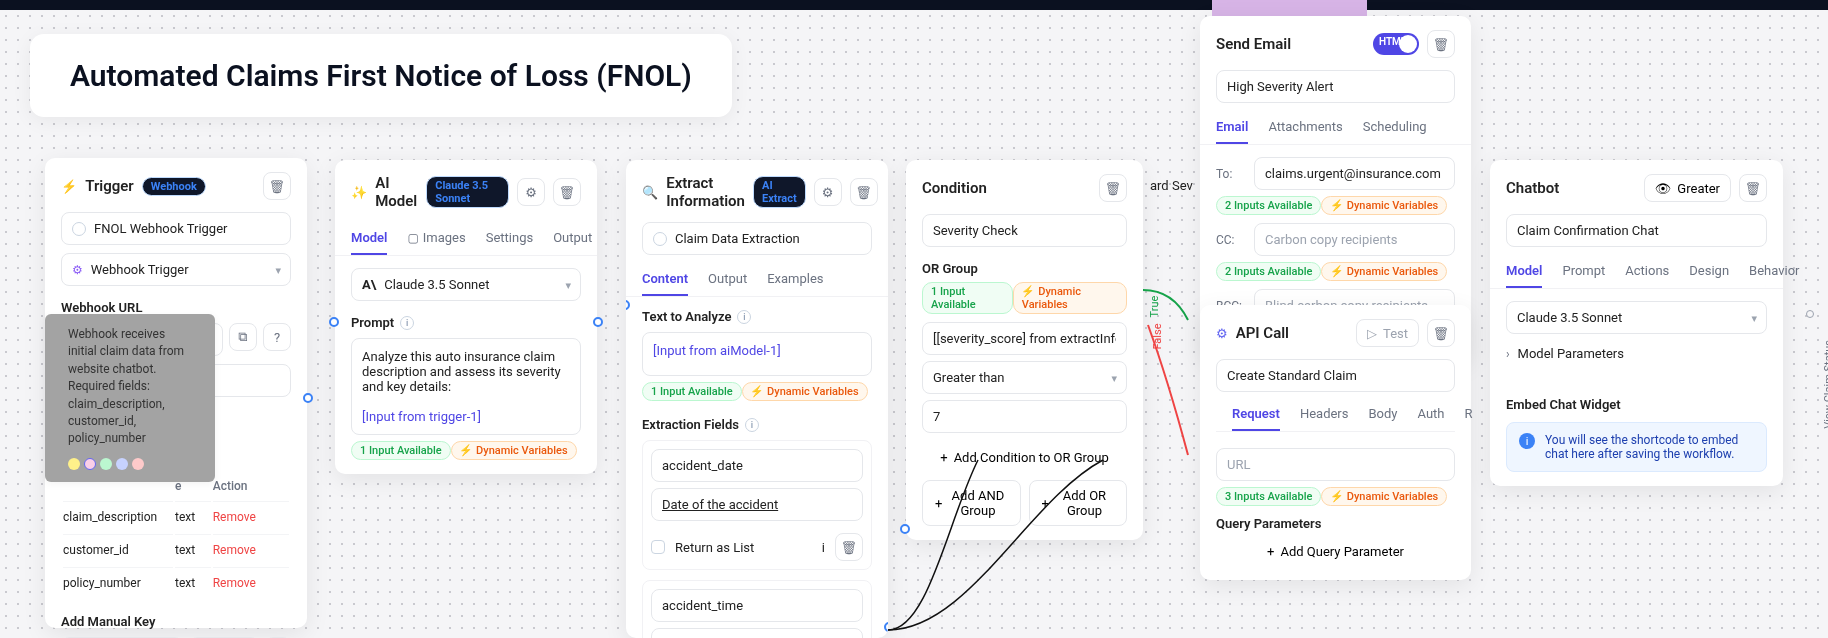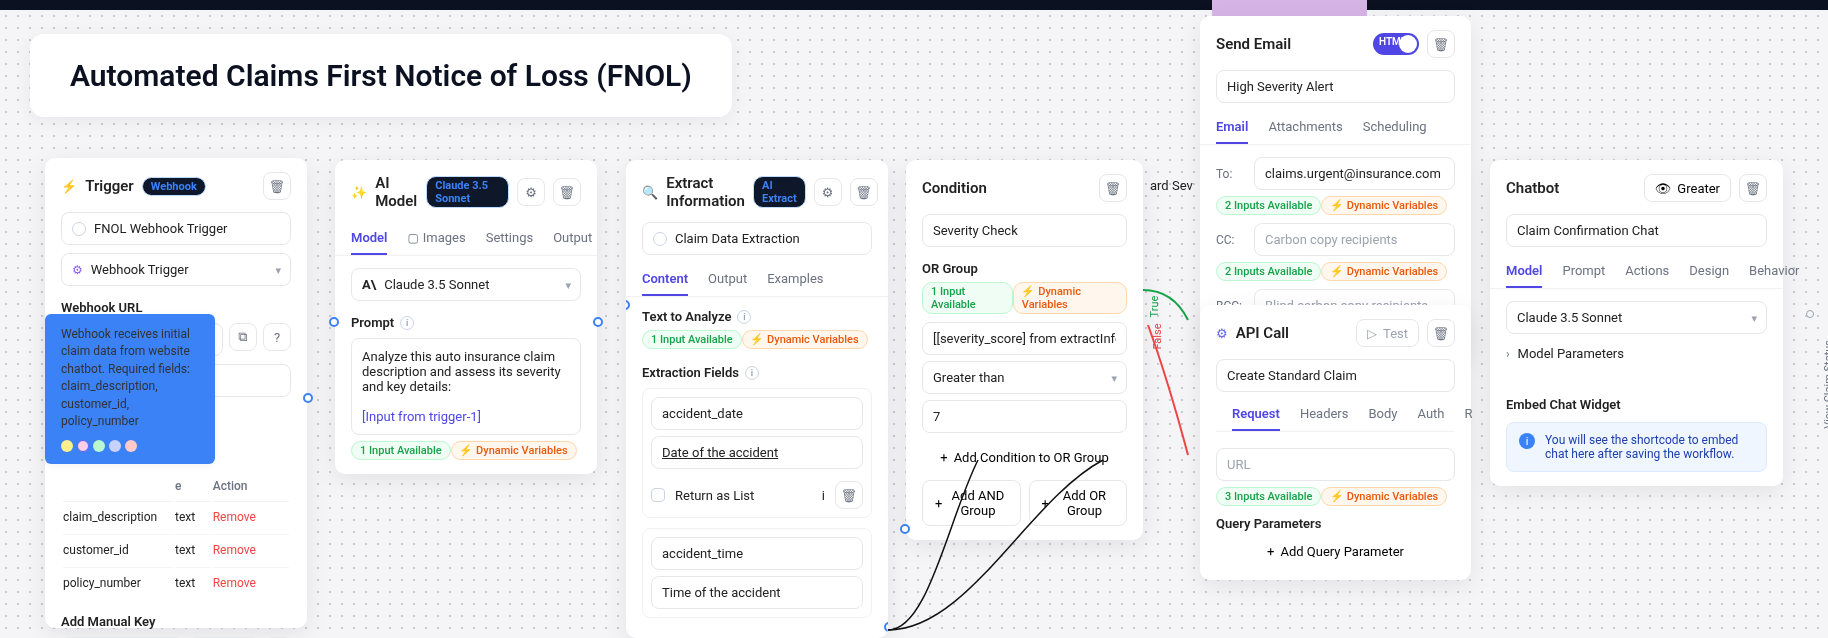--- a/index.html
+++ b/index.html
@@ -45,21 +45,21 @@
   .tabs { display:flex; gap:20px; border-bottom:1px solid #f1f1f4; margin:8px -16px 12px; padding:0 16px;}
   .tab { padding:8px 0; font-size:13px; color:#6b7280; cursor:pointer; border-bottom:2px solid transparent;}
   .tab.active{color:#4f46e5; border-bottom-color:#4f46e5; font-weight:600;}
   .tabs.inner { margin:6px 0 10px; border-bottom:1px solid #f1f1f4; }
   .row-icons { margin-left:auto; display:flex; gap:8px;}
   .handle { width:10px; height:10px; background:#fff; border:2px solid #3b82f6; border-radius:50%; position:absolute;}
   .trash{font-size:13px;}
   .gear{font-size:13px;}
 
   
-  .sticky { position:absolute; background:#3b82f6; border-radius:6px; padding:12px 16px; width:170px; font-size:12px; line-height:1.45; color:#333; box-shadow:0 2px 8px rgba(0,0,0,.05);}
+  .sticky { position:absolute; background:#a3a3a3; border-radius:6px; padding:12px 23px; width:170px; font-size:12px; line-height:1.45; color:#333; box-shadow:0 2px 8px rgba(0,0,0,.05);}
   .sticky-dots{display:flex;gap:4px;margin-top:10px;}
   .sticky-dots span{width:12px;height:12px;border-radius:50%;display:inline-block;}
   .d1{background:#fef08a;} .d2{background:#fbcfe8;border:1.5px solid #6366f1;} .d3{background:#bbf7d0;} .d4{background:#c7d2fe;} .d5{background:#fecaca;}
 
   .tbl { width:100%; font-size:12px;}
   .tbl th{ text-align:left; color:#6b7280; font-weight:500; padding:6px 0;}
   .tbl td{ padding:8px 0; border-top:1px solid #f3f4f6;}
   .remove{color:#ef4444; cursor:pointer; font-size:12px;}
 
   .chip-row{display:flex; align-items:center; margin-top:6px;}
@@ -251,20 +251,23 @@
     </div>
   <div class="tabs">
     <div class="tab active">Content</div>
     <div class="tab">Output</div>
     <div class="tab">Examples</div>
   </div>
   <div class="lbl">
       <span>Text to Analyze</span>
       <span class="info">i</span>
     </div>
+  <div class="textarea" style="margin-top:8px;min-height:44px">
+    <span class="tok">[Input from aiModel-1]</span>
+  </div>
   <div class="chip-row">
     <span class="badge badge-green">1 Input Available</span>
     <span class="badge badge-orange"><span>⚡</span> <span>Dynamic Variables</span></span>
   </div>
   <div class="lbl" style="margin-top:16px">
       <span>Extraction Fields</span>
       <span class="info">i</span>
     </div>
 
   <div style="border:1px solid #f1f1f4;border-radius:8px;padding:8px;margin-top:8px">

